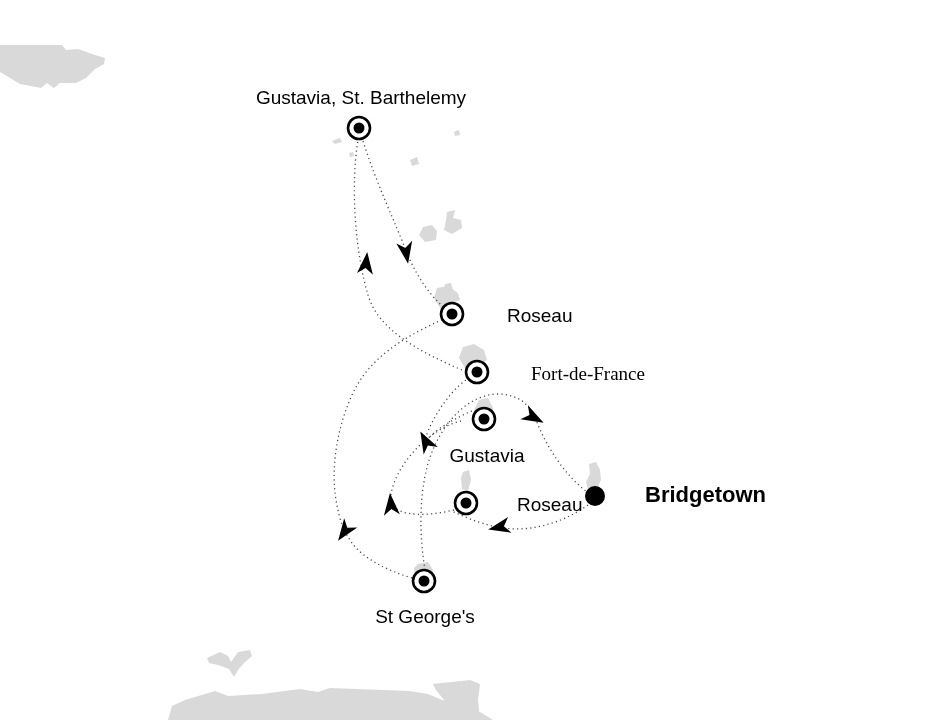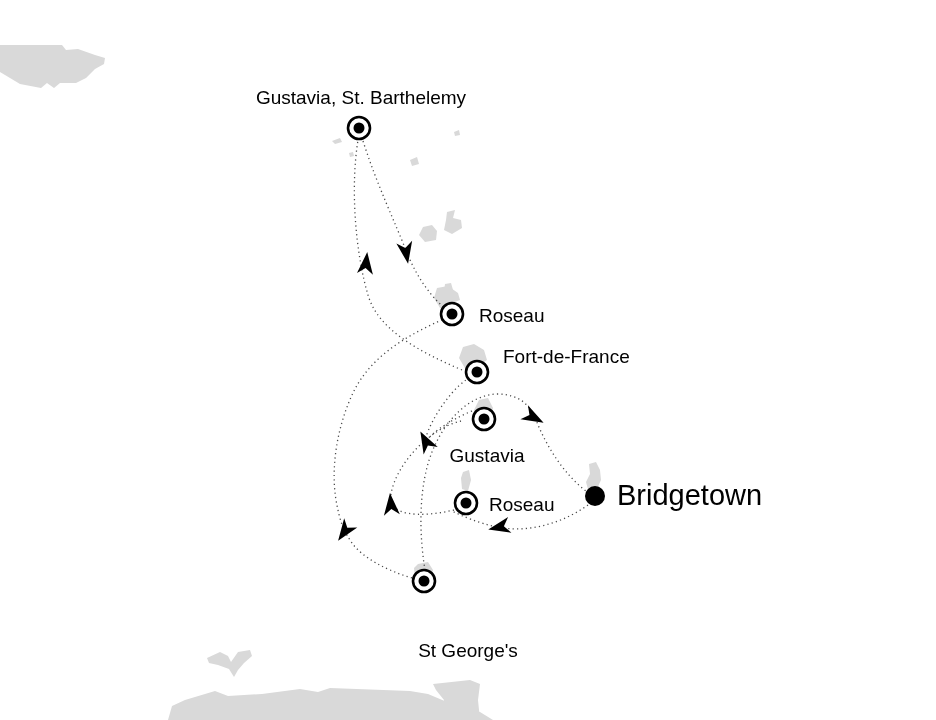--- a/index.html
+++ b/index.html
@@ -13,25 +13,25 @@
   }
   .map-stage svg { position: absolute; left: 0; top: 0; }
   .port-label {
     position: absolute;
     font-size: 19px;
     color: #000000;
     white-space: nowrap;
     line-height: 1;
   }
   .port-label.embark {
-    font-size: 29px;
-    font-weight: normal;
+    font-size: 22px;
+    font-weight: bold;
   }
   .anchor-center { transform: translate(-50%, -50%); }
-  .anchor-left   { transform: translateY(-50%); }
+  .anchor-left   { transform: translateY(-50%); margin-left: 28px; }
 </style>
 </head>
 <body>
 
 <div class="map-stage">
   <svg id="map-svg" width="936" height="720" viewBox="0 0 936 720">
     <g id="islands-layer">
         <polygon points="0,45 62,45 66,50 78,49 95,55 105,58 104,64 95,69 86,78 76,83 60,83 54,88 47,83 41,88 20,84 0,72" fill="#d9d9d9"></polygon>
         <polygon points="332,141 340,138 342,142 335,144" fill="#d9d9d9"></polygon>
         <polygon points="349,153 353,152 354,156 350,157" fill="#d9d9d9"></polygon>
@@ -93,19 +93,19 @@
         <g>
           <circle cx="424" cy="581" r="11" fill="#ffffff" stroke="#000000" stroke-width="2.6"></circle>
           <circle cx="424" cy="581" r="5.5" fill="#000000"></circle>
         </g>
       </g>
   </svg>
 
   <div id="labels-layer">
     <div class="port-label anchor-center" style="left: 361px; top: 97px;">Gustavia, St. Barthelemy</div>
     <div class="port-label anchor-left" style="left: 479px; top: 315px;">Roseau</div>
-    <div class="port-label anchor-left" style="left: 503px; top: 356px;">Fort-de-France</div>
+    <div class="port-label anchor-left" style="left: 503px; top: 373px; font-family: Liberation Serif, serif;">Fort-de-France</div>
     <div class="port-label anchor-center" style="left: 487px; top: 455px;">Gustavia</div>
     <div class="port-label anchor-left" style="left: 489px; top: 504px;">Roseau</div>
     <div class="port-label anchor-left embark" style="left: 617px; top: 495px;">Bridgetown</div>
-    <div class="port-label anchor-center" style="left: 425px; top: 650px; margin-left: 43px;">St George's</div>
+    <div class="port-label anchor-center" style="left: 425px; top: 616px;">St George's</div>
   </div>
 </div>
 
 </body></html>

